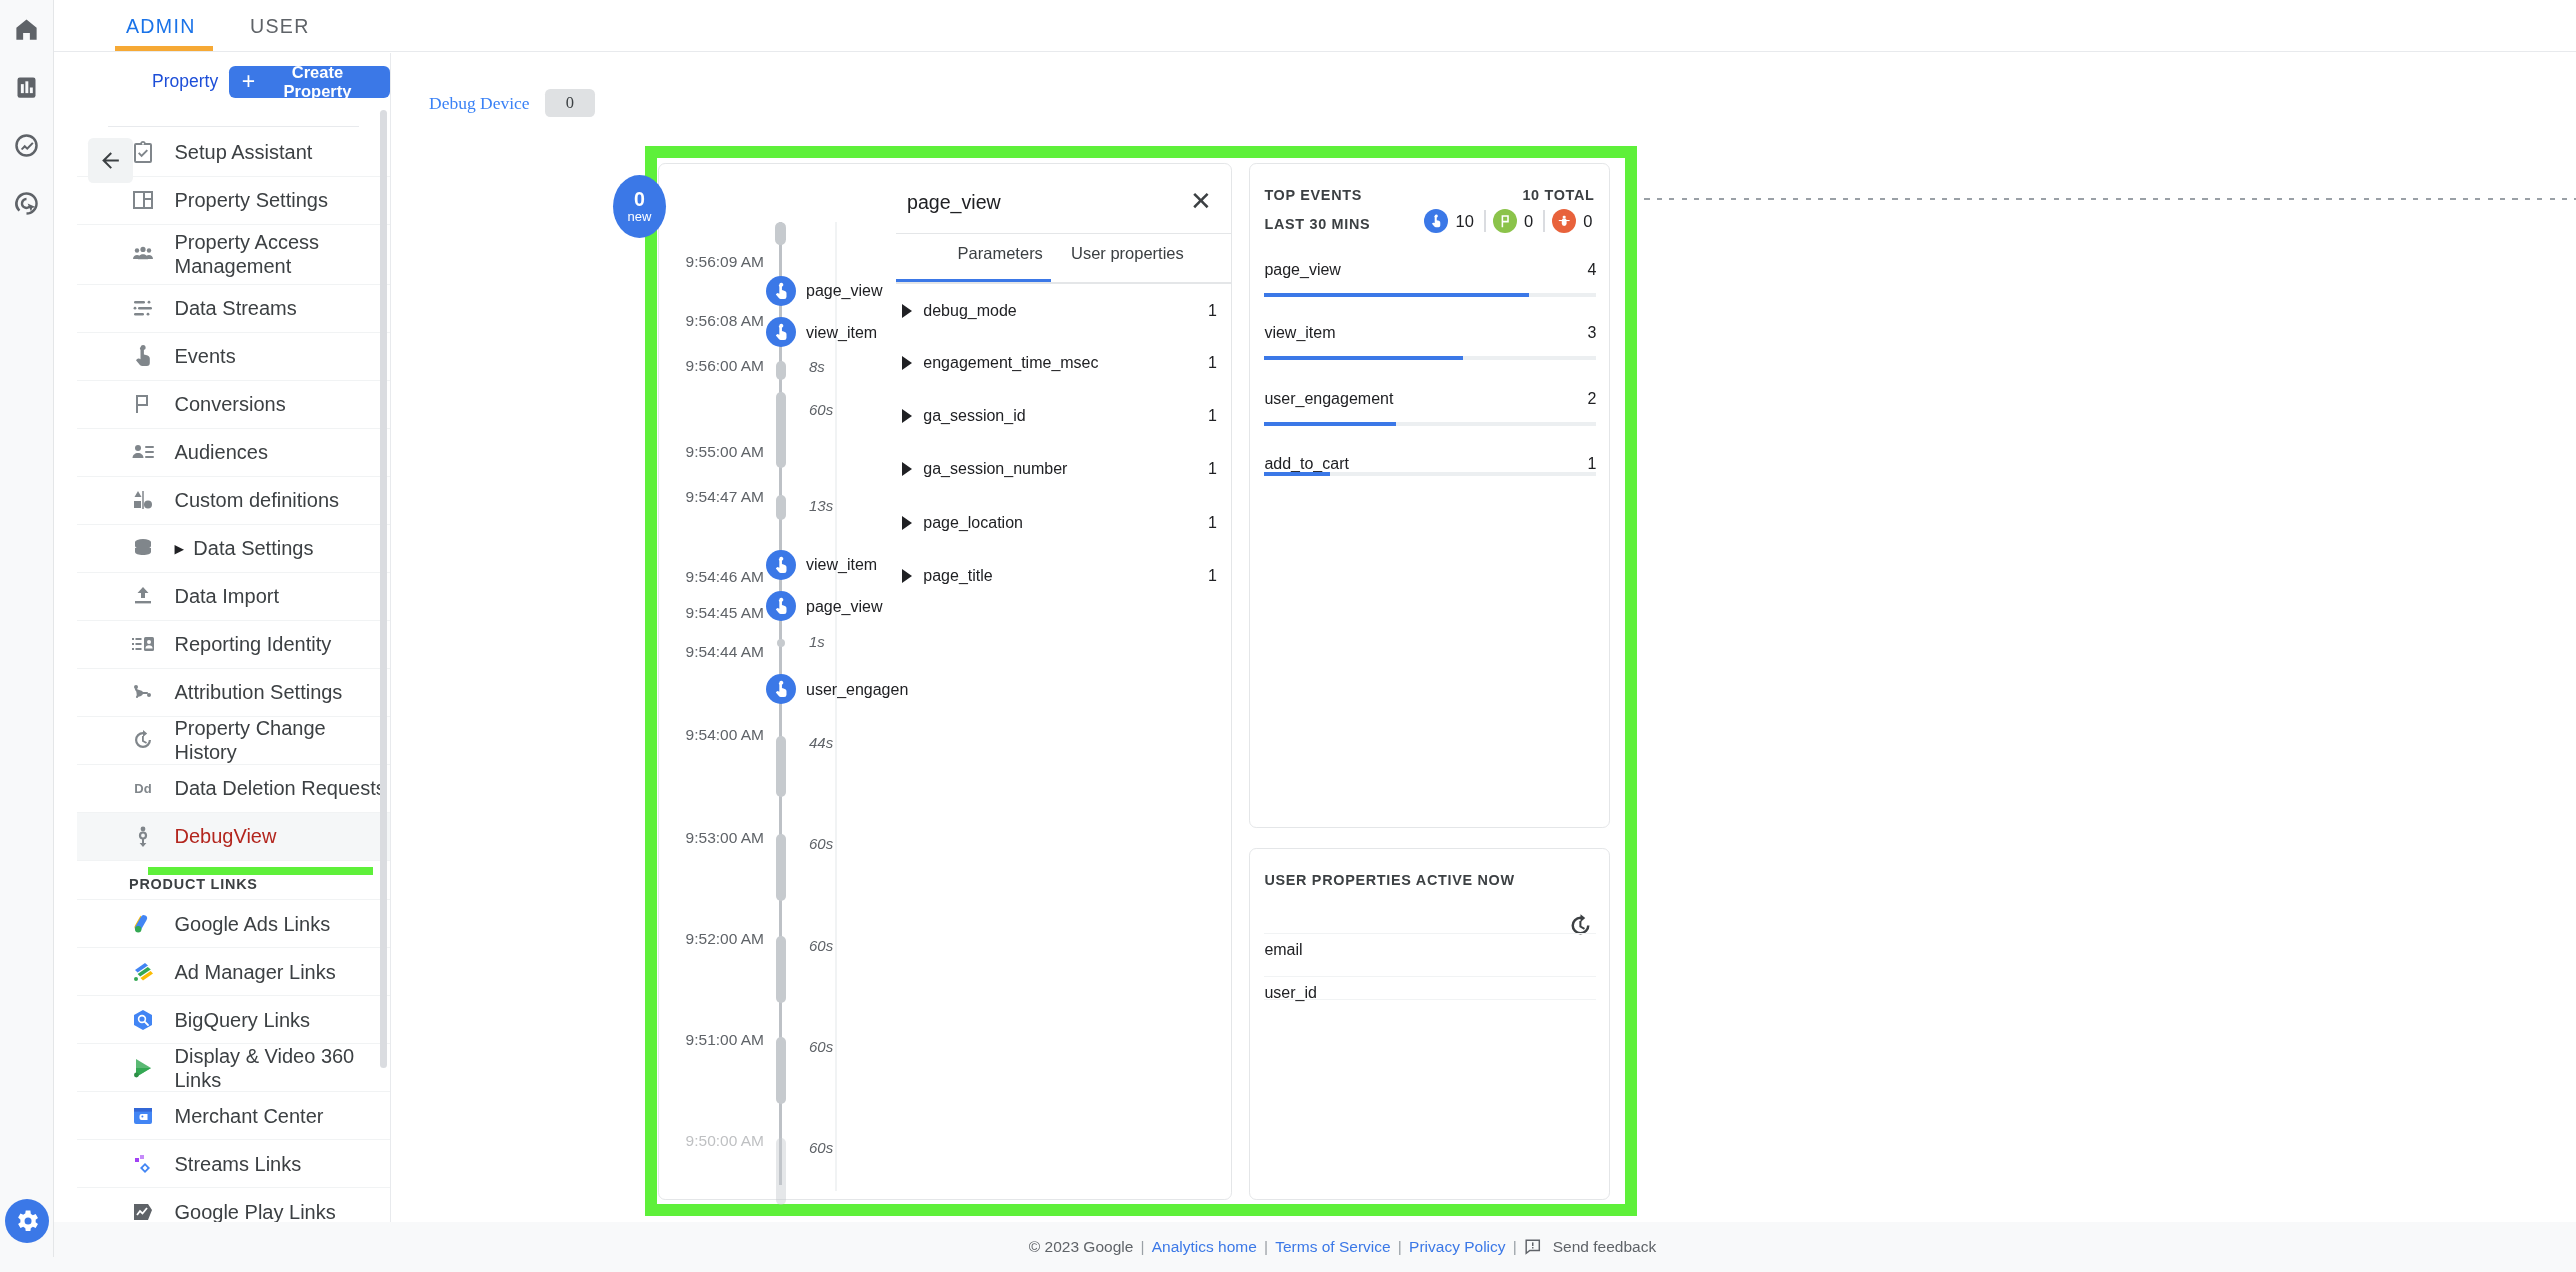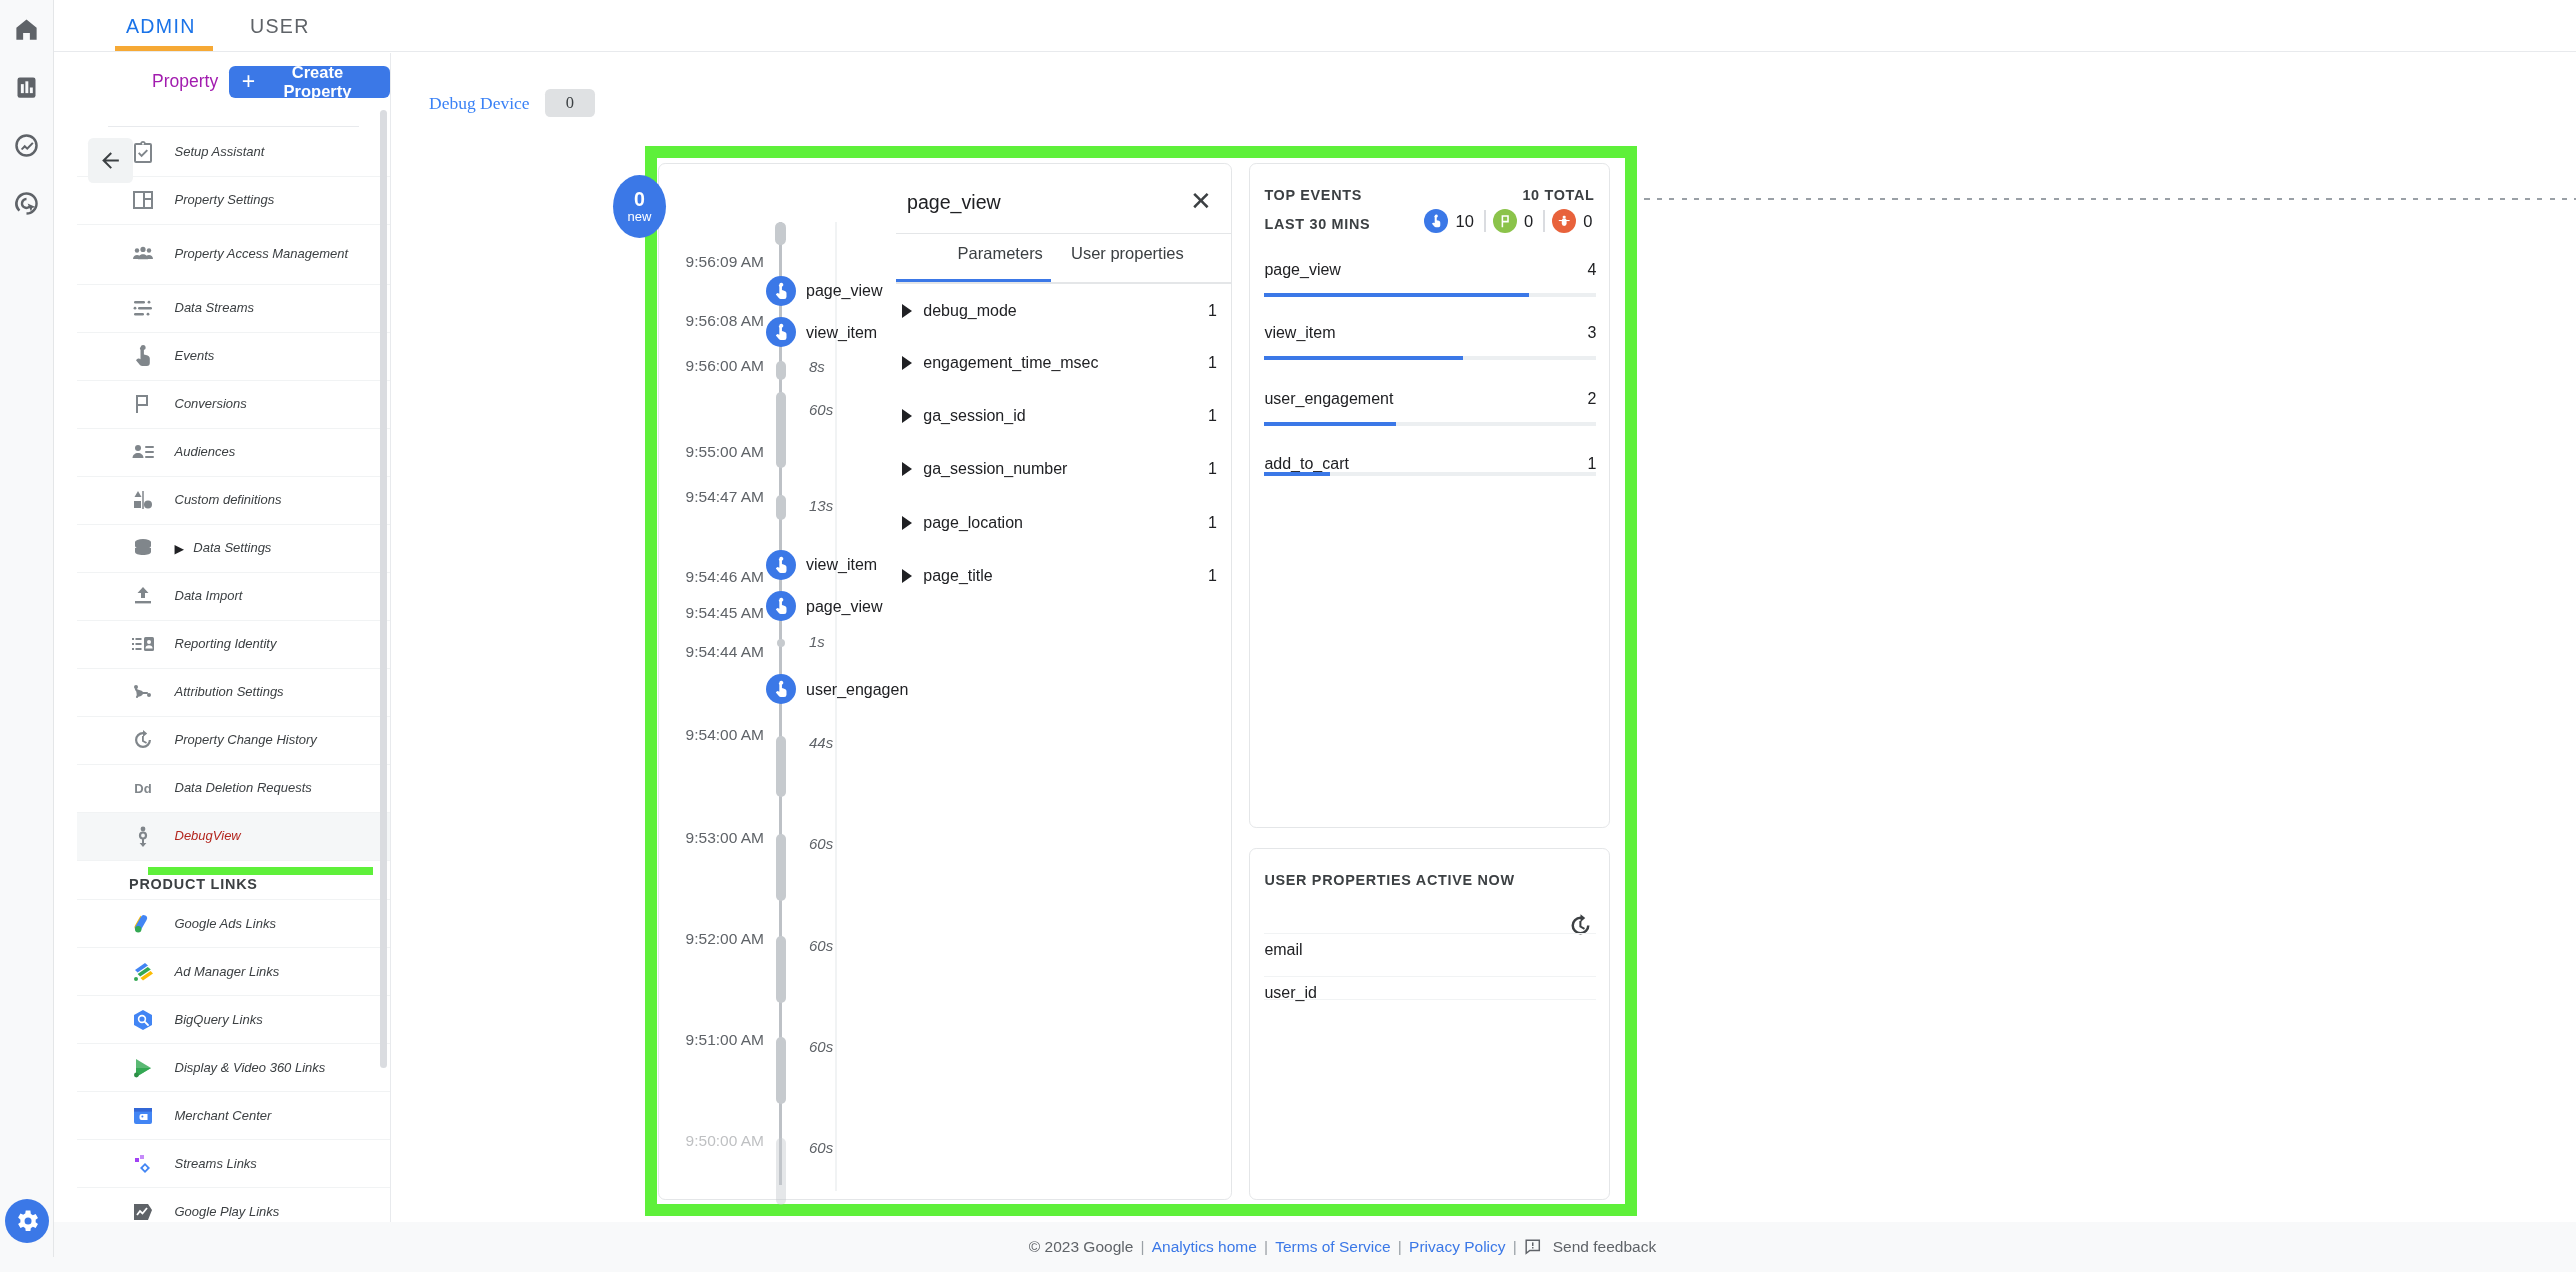--- a/index.html
+++ b/index.html
@@ -48,21 +48,21 @@
 
   
   .navpanel {
     position: absolute; left: 77px; top: 53px; width: 314px; height: 1170px;
     background: #ffffff; border-right: 1px solid #e8eaed;
     overflow: hidden;
   }
   .prop-header {
     height: 57px; display:flex; align-items:center; padding-left: 75px;
   }
-  .prop-label { font-size: 17.5px; color: #a21caf; margin-right: 11.3px; }
+  .prop-label { font-size: 17.5px; color: #1d4ed8; margin-right: 11.3px; }
   .btn-create {
     background:#3b78e7; color:#fff; border:none; border-radius: 6.2px;
     height: 32px; padding: 0 18.5px 0 12.4px; font-size: 16.5px; font-weight: 700;
     display:flex; align-items:center; gap: 8.2px; cursor:pointer;
     font-family:"Liberation Sans", sans-serif;
   }
   .btn-create .plus { font-size: 23px; font-weight: 400; line-height: 0.8; }
   .nav-divider { height: 1px; background:#e8eaed; margin: 15.5px 31px 0 31px; }
 
   .navlist { margin-top: 2.1px; }
@@ -70,21 +70,21 @@
     display: flex; align-items: center; height: 48px;
     padding-left: 52px; border-bottom: 1px solid #f1f3f4; cursor: pointer;
     position: relative;
   }
   .nav-item.tall { height: 60px; }
   .nav-item .ni-icon {
     width: 28px; min-width: 28px; height: 28px; margin-right: 17.5px;
     display:flex; align-items:center; justify-content:center;
   }
   .nav-item .ni-icon svg { width: 24px; height: 24px; fill:#80868b; }
-  .nav-item .ni-label { font-size: 13px; color: #3c4043; line-height: 1.2; font-style: italic; }
+  .nav-item .ni-label { font-size: 20px; color: #3c4043; line-height: 1.2; }
   .nav-item.selected { background:#f5f7f8; }
   .nav-item.selected .ni-label { color: #b3261e; }
   .nav-caret { font-size: 12.4px; color:#202124; margin-right: 9.3px; }
 
   .section-head {
     padding: 15.5px 0 7.2px 52px; font-size: 14.4px; font-weight: 700;
     letter-spacing: 0.8px; color:#3c4043; border-bottom: 1px solid #f1f3f4;
   }
   .nav-scroll {
     position:absolute; right: 3.1px; top: 57px; width: 7.2px; height: 958px;

